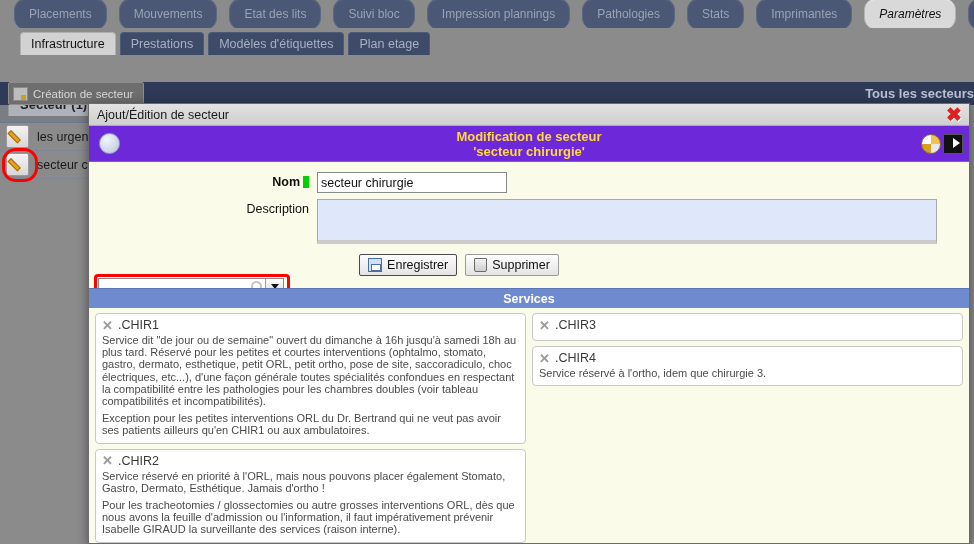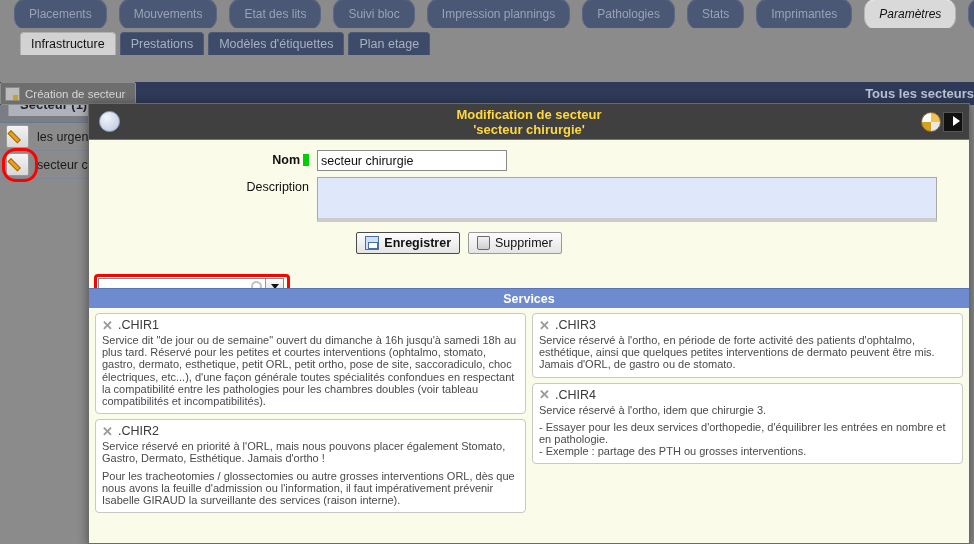--- a/index.html
+++ b/index.html
@@ -106,21 +106,21 @@
   }
 
   
   .contentbar {
     position: absolute; left: 0; top: 82px;
     width: 974px; height: 23px;
     background: #2e3a57;
     display: flex; align-items: center;
   }
   .create-btn {
-    margin-left: 0;
+    margin-left: 8px;
     height: 21px;
     display: flex; align-items: center;
     gap: 5px;
     padding: 0 10px 0 4px;
     background: #6e6e6e;
     border: 1px solid #8d8d8d;
     color: #d6d6d6;
     font-size: 11.5px;
     border-radius: 2px;
     white-space: nowrap;
@@ -223,21 +223,21 @@
     display: flex; align-items: center; justify-content: center;
     font-size: 19px;
     font-weight: bold;
     color: #e02020;
     line-height: 1;
     text-shadow: 1px 1px 0 #fff;
   }
 
   .modal-head {
     height: 35px;
-    background: #404040;
+    background: #6d28d9;
     display: flex; align-items: center;
     position: relative;
     border-bottom: 1px solid #5a74b4;
   }
   .head-circle {
     width: 19px; height: 19px;
     border-radius: 50%;
     margin-left: 10px;
     background: radial-gradient(circle at 35% 30%, #f2f5fb, #b8c5dd);
     border: 1px solid #93a6c9;
@@ -342,21 +342,21 @@
     display: flex; align-items: center;
     gap: 5px;
     padding: 0 8px;
     font-size: 12.5px;
     background: linear-gradient(#fdfdfd,#e4e4e4);
     border: 1px solid #9a9a9a;
     border-radius: 2px;
     color: #111;
     white-space: nowrap;
   }
-  .btn.primary { border-color: #4a4a4a; font-weight: bold; }
+  .btn.primary { border-color: #4a4a4a; font-weight: normal; }
   .floppy {
     width: 12px; height: 12px;
     background: #cfe0f5;
     border: 1px solid #4a6fa5;
     position: relative;
     flex: none;
   }
   .floppy::after {
     content: "";
     position: absolute;
@@ -536,20 +536,24 @@
             <span>secteur ch</span>
           </div>
         </div>
     </div>
 
     <div class="red-ring" id="ring-pencil"></div>
   </div>
 
   <div id="modal">
 
+    <div class="modal-title">
+      <span>Ajout/Édition de secteur</span>
+      <span class="close-x">✖</span>
+    </div>
 
     <div class="modal-head">
       <span class="head-circle"></span>
       <div class="head-title">
         <div>Modification de secteur</div>
         <div>'secteur chirurgie'</div>
       </div>
       <div class="head-icons">
         <span class="ico-palette"></span>
         <span class="ico-blackwhite"></span>
@@ -599,44 +603,42 @@
     <div class="services-bar">Services</div>
 
     <div class="services-body">
       <div class="svc-col" id="svc-col-0">
           <div class="svc-card">
             <div class="svc-head">
               <span class="x-ico">✕</span>
               <span>.CHIR1</span>
             </div>
             <p class="svc-p" style="white-space: pre-line;">Service dit "de jour ou de semaine" ouvert du dimanche à 16h jusqu'à samedi 18h au plus tard. Réservé pour les petites et courtes interventions (ophtalmo, stomato, gastro, dermato, esthetique, petit ORL, petit ortho, pose de site, saccoradiculo, choc électriques, etc...), d'une façon générale toutes spécialités confondues en respectant la compatibilité entre les pathologies pour les chambres doubles (voir tableau compatibilités et incompatibilités).</p>
+            <p class="svc-p" style="white-space: pre-line;">Exception pour les petites interventions ORL du Dr. Bertrand qui ne veut pas avoir ses patients ailleurs qu'en CHIR1 ou aux ambulatoires.</p>
           </div>
           <div class="svc-card">
             <div class="svc-head">
               <span class="x-ico">✕</span>
               <span>.CHIR2</span>
             </div>
             <p class="svc-p" style="white-space: pre-line;">Service réservé en priorité à l'ORL, mais nous pouvons placer également Stomato, Gastro, Dermato, Esthétique. Jamais d'ortho !</p>
             <p class="svc-p" style="white-space: pre-line;">Pour les tracheotomies / glossectomies ou autre grosses interventions ORL, dès que nous avons la feuille d'admission ou l'information, il faut impérativement prévenir Isabelle GIRAUD la surveillante des services (raison interne).</p>
           </div>
         </div>
       <div class="svc-col" id="svc-col-1">
           <div class="svc-card">
             <div class="svc-head">
               <span class="x-ico">✕</span>
               <span>.CHIR3</span>
             </div>
-            <p class="svc-p" style="white-space: pre-line;">Service réservé à l'ortho, en période de forte activité des patients d'ophtalmo, esthétique, ainsi que quelques petites interventions de dermato peuvent être mis. Jamais d'ORL, de gastro ou de stomato.</p>
           </div>
           <div class="svc-card">
             <div class="svc-head">
               <span class="x-ico">✕</span>
               <span>.CHIR4</span>
             </div>
             <p class="svc-p" style="white-space: pre-line;">Service réservé à l'ortho, idem que chirurgie 3.</p>
-            <p class="svc-p" style="white-space: pre-line;">- Essayer pour les deux services d'orthopedie, d'équilibrer les entrées en nombre et en pathologie.
-- Exemple : partage des PTH ou grosses interventions.</p>
           </div>
         </div>
     </div>
 
   </div>
 </div>
 
 </body></html>

